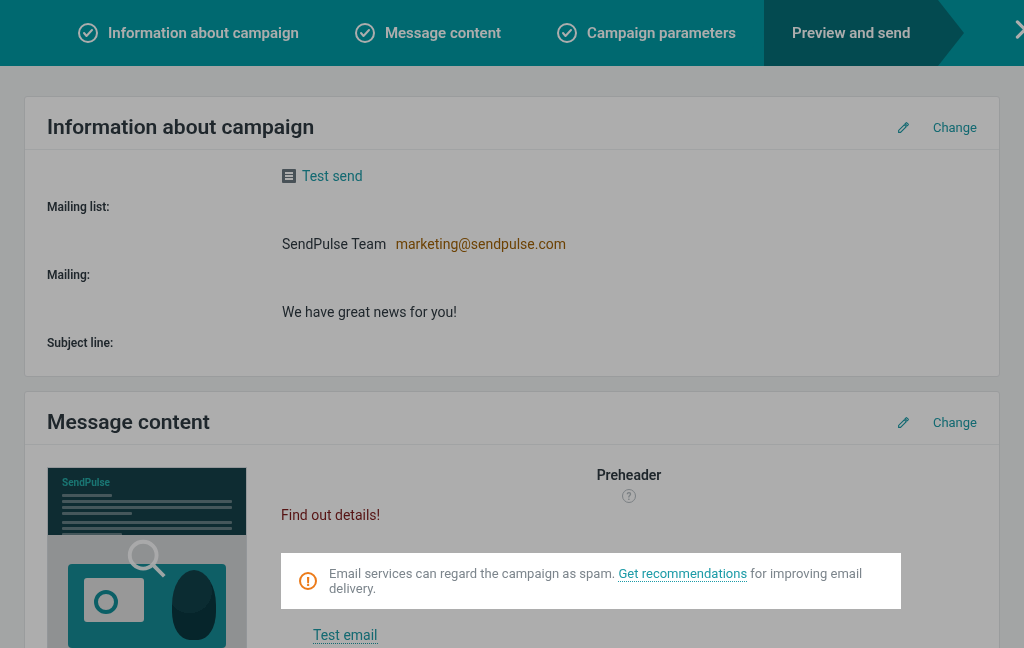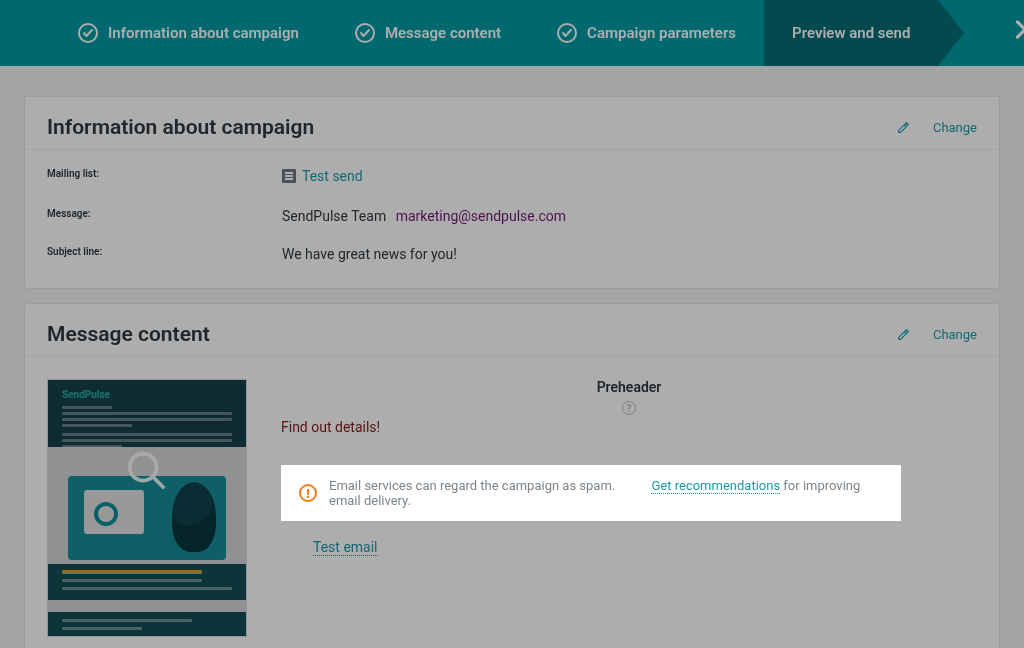--- a/index.html
+++ b/index.html
@@ -130,27 +130,28 @@
   }
   .info-row {
     display: flex;
     margin-bottom: 22px;
   }
   .info-row:last-child { margin-bottom: 0; }
   .info-label {
     width: 235px;
     font-weight: 600;
     color: #2f3a42;
-    font-size: 10px;
+    font-size: 12px;
+    margin-top: 32px;
   }
   .info-value {
     flex: 1;
     color: #2f3a42;
   }
-  .info-value .muted { color: #701a75; margin-left: 6px; }
+  .info-value .muted { color: #a16207; margin-left: 6px; }
   .link-teal {
     color: #1c9ba7;
     cursor: pointer;
     display: inline-flex;
     align-items: center;
     gap: 6px;
   }
   .link-teal .list-icon {
     display: inline-block;
     width: 14px;
@@ -258,21 +259,21 @@
     font-size: 13px;
     color: #7c858c;
     box-shadow: 0 0 0 9999px rgba(0,0,0,0);
   }
   .alert-highlight .warn-icon {
     width: 18px; height: 18px; border: 2px solid #ec7b1a; border-radius: 50%;
     display: flex; align-items: center; justify-content: center;
     color: #ec7b1a; font-weight: 900; font-size: 13px; flex-shrink: 0;
   }
   .alert-highlight .rec-link {
-    color: #1c9ba7; border-bottom: 1px dotted #1c9ba7; cursor: pointer; margin-left: 33px;
+    color: #1c9ba7; border-bottom: 1px dotted #1c9ba7; cursor: pointer;
   }
   .test-email-link {
     display: inline-block; margin-top: 18px;
     color: #1c9ba7; border-bottom: 1px dotted #1c9ba7; cursor: pointer; margin-left: 32px;
   }
 </style>
 </head>
 <body>
 
 <div class="stepper">
@@ -327,21 +328,21 @@
       <div class="info-row">
         <div class="info-label">Mailing list:</div>
         <div class="info-value">
           <span class="link-teal">
             <span class="list-icon"></span>
             <span>Test send</span>
           </span>
         </div>
       </div>
       <div class="info-row">
-        <div class="info-label">Message:</div>
+        <div class="info-label">Mailing:</div>
         <div class="info-value">
           <span>SendPulse Team</span>
           <span class="muted">marketing@sendpulse.com</span>
         </div>
       </div>
       <div class="info-row">
         <div class="info-label">Subject line:</div>
         <div class="info-value">We have great news for you!</div>
       </div>
     </div>

